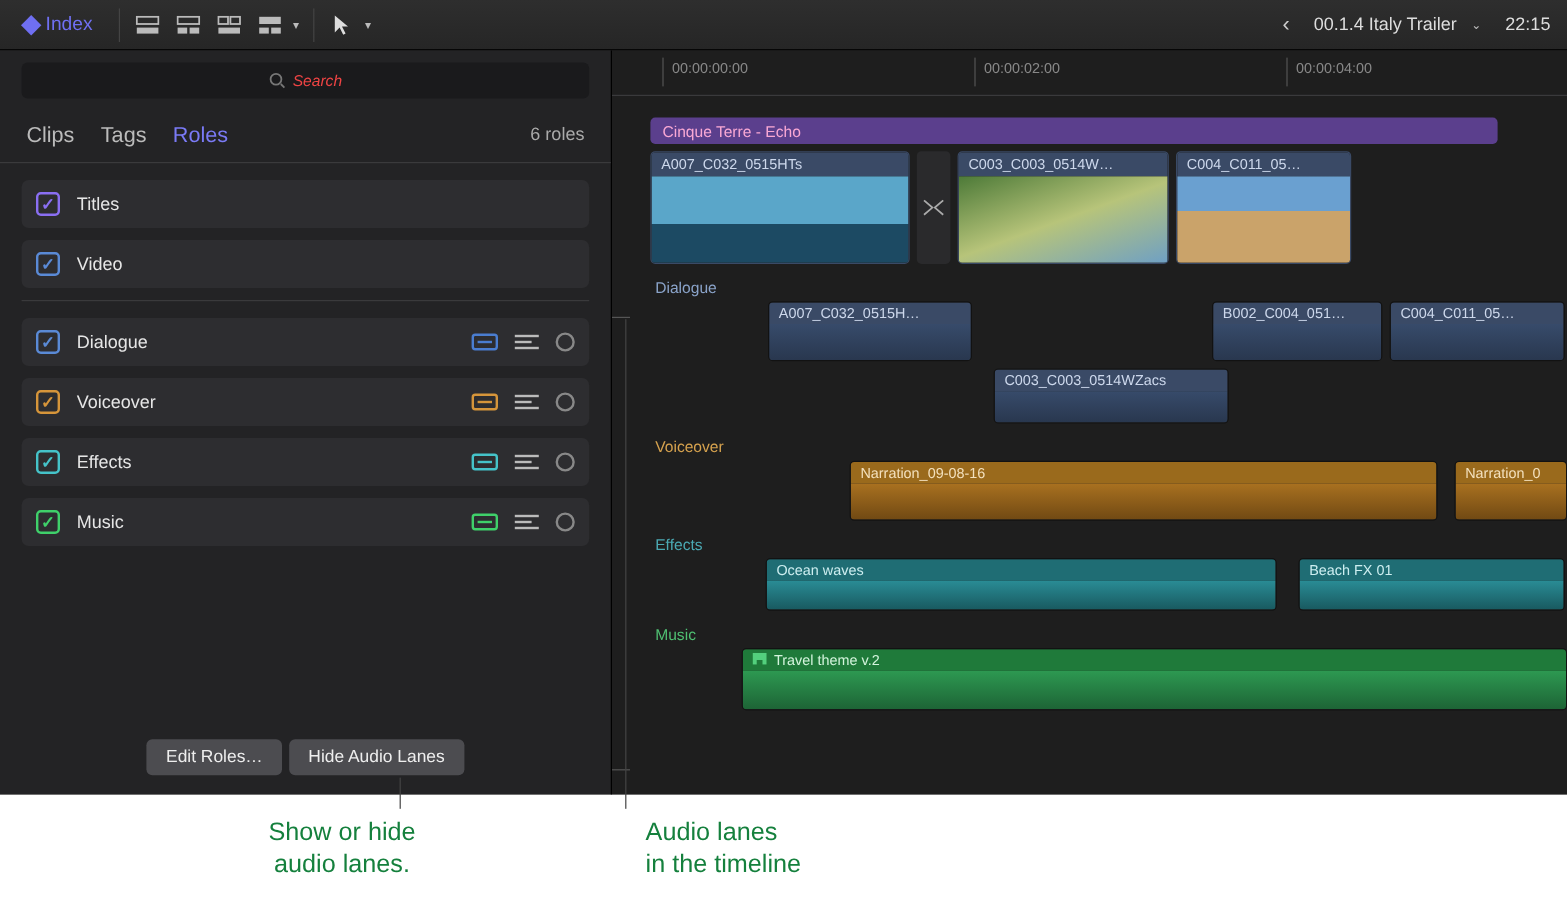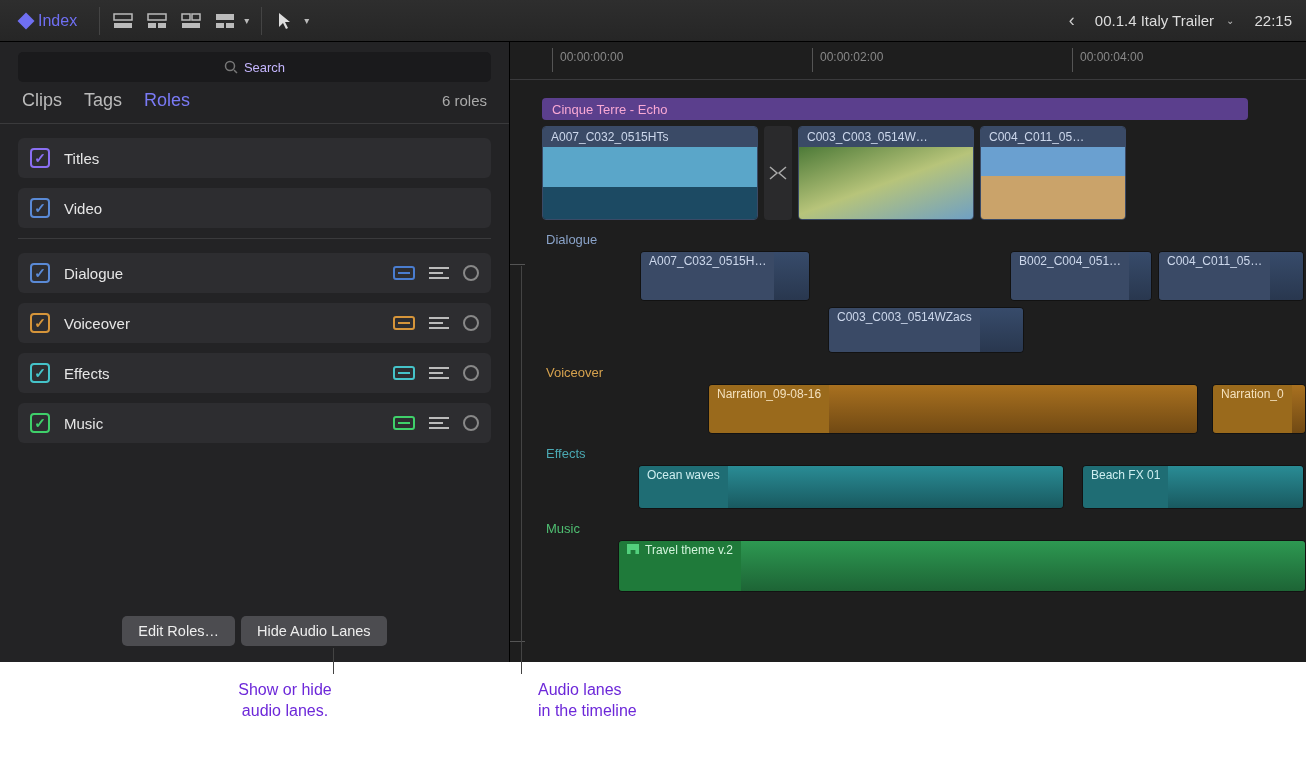--- a/index.html
+++ b/index.html
@@ -46,26 +46,26 @@
   
   .main { display:flex; height: 620px; }
   
   .sidebar {
     width: 510px;
     background: #232325;
     border-right: 1px solid #000;
     display:flex; flex-direction:column;
   }
   .search {
-    margin: 10px 18px 0;
+    margin: 10px 18px 12px;
     background:#1a1a1c;
     border-radius:5px;
     height:30px;
     display:flex; align-items:center; justify-content:center;
-    color:#c4b5fd; gap:6px;
+    color:#ef4444; gap:6px;font-style:italic;
   }
   .tabs-row {
     display:flex; align-items:center;
     padding: 8px 22px 12px;
     border-bottom:1px solid #3a3a3c;
   }
   .tab { color:#bbb; font-size:18px; margin-right:22px; cursor:pointer;}
   .tab.active { color:#7a7af5; }
   .role-count { margin-left:auto; color:#aaa; font-size:15px;}
   .roles-list { padding: 14px 18px 0; flex:1; overflow:auto;}
@@ -141,39 +141,39 @@
   .trans-badge{
     width:28px; background:#2a2a2c; display:flex; align-items:center; justify-content:center;
     border-radius:4px; color:#aaa;
   }
   .lane { margin-top:12px;}
   .lane-head { color:#8aa3c9; font-size:13px; margin:6px 0 4px 4px;}
   .lane-head.vo{color:#d6a24e;} .lane-head.fx{color:#4ba9b3;} .lane-head.mu{color:#4fbf72;}
   .lane-track{ position:relative; height:50px;}
   .aclip{
     position:absolute; top:0; bottom:0; border-radius:4px;
-    display:flex; flex-direction:row; overflow:hidden;
+    display:flex; flex-direction:column; overflow:hidden;
     border:1px solid rgba(0,0,0,.4);
   }
   .aclip .ah{ font-size:12px; padding:2px 8px; white-space:nowrap; overflow:hidden; text-overflow:ellipsis;}
   .aclip .aw{ flex:1; background-repeat:repeat-x; opacity:.9;}
   .dialogue .ah{ background:#3a4a66; color:#cdd8ec;}
   .dialogue .aw{ background:linear-gradient(#3a5073,#2a3a54);}
   .voice .ah{ background:#9a6a1c; color:#f3e0bd;}
   .voice .aw{ background:linear-gradient(#b87a20,#7a4e12);}
   .effects .ah{ background:#1f6d74; color:#cdeef0;}
   .effects .aw{ background:linear-gradient(#2b98a2,#186067);}
   .music .ah{ background:#1f7a3a; color:#d3f4dc;}
   .music .aw{ background:linear-gradient(#2fa657,#1d6c38);}
   .music .ah .micon{ display:inline-block; width:12px; height:10px; background:#53d07d; margin-right:6px; clip-path:polygon(0 0,100% 0,100% 100%,70% 100%,70% 60%,30% 60%,30% 100%,0 100%);}
   .lane.sub { margin-top:4px;}
   
   .callouts { position:relative; height:100px; width:1306px;}
   .co-line { position:absolute; width:1px; background:#444;}
-  .co-text { position:absolute; color:#6d28d9; font-size:16px; line-height:1.3; }
+  .co-text { position:absolute; color:#15803d; font-size:21px; line-height:1.3; }
 </style>
 </head>
 <body>
 
 <div class="app">
 
   <div class="toolbar">
     <div class="index-btn">
       <div class="index-diamond"></div>
       <span>Index</span>

